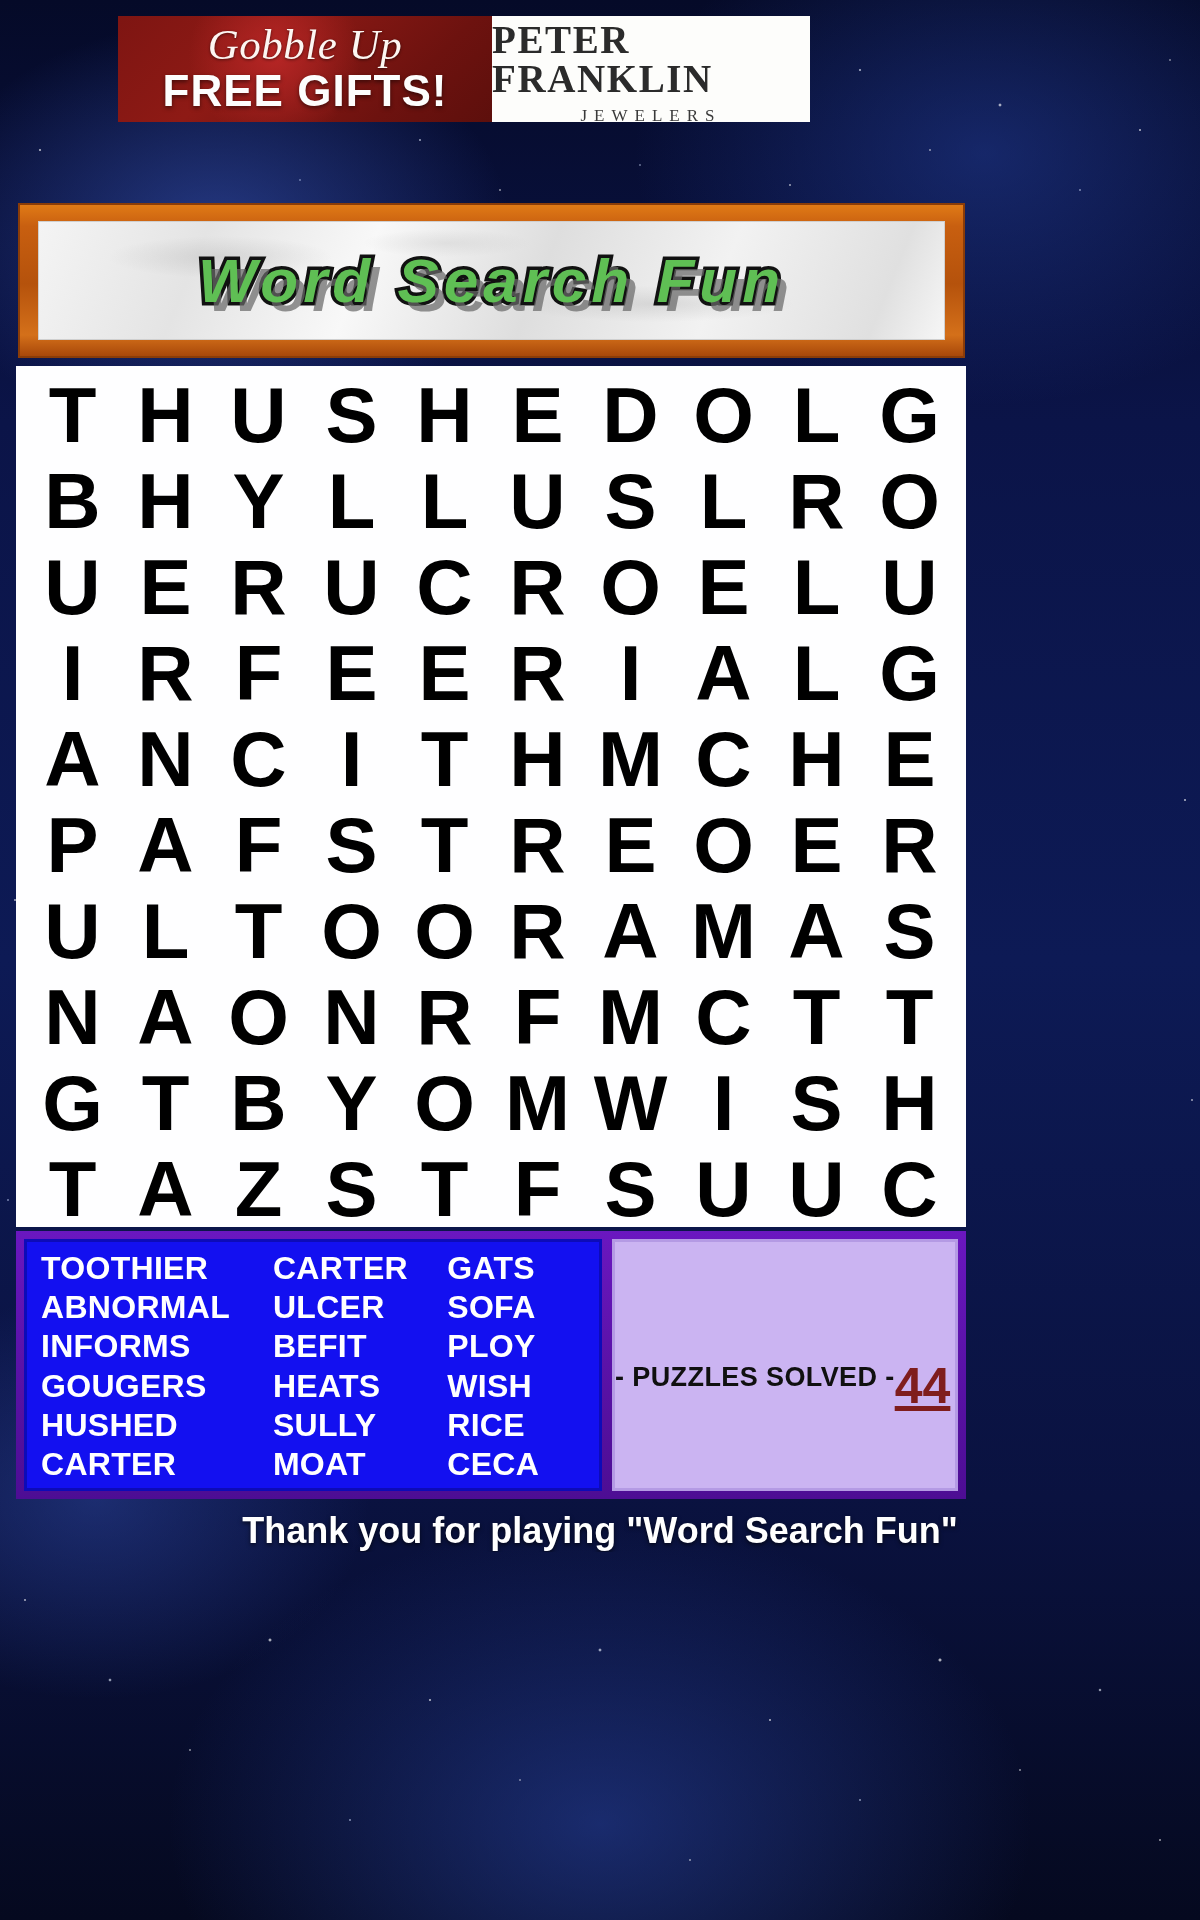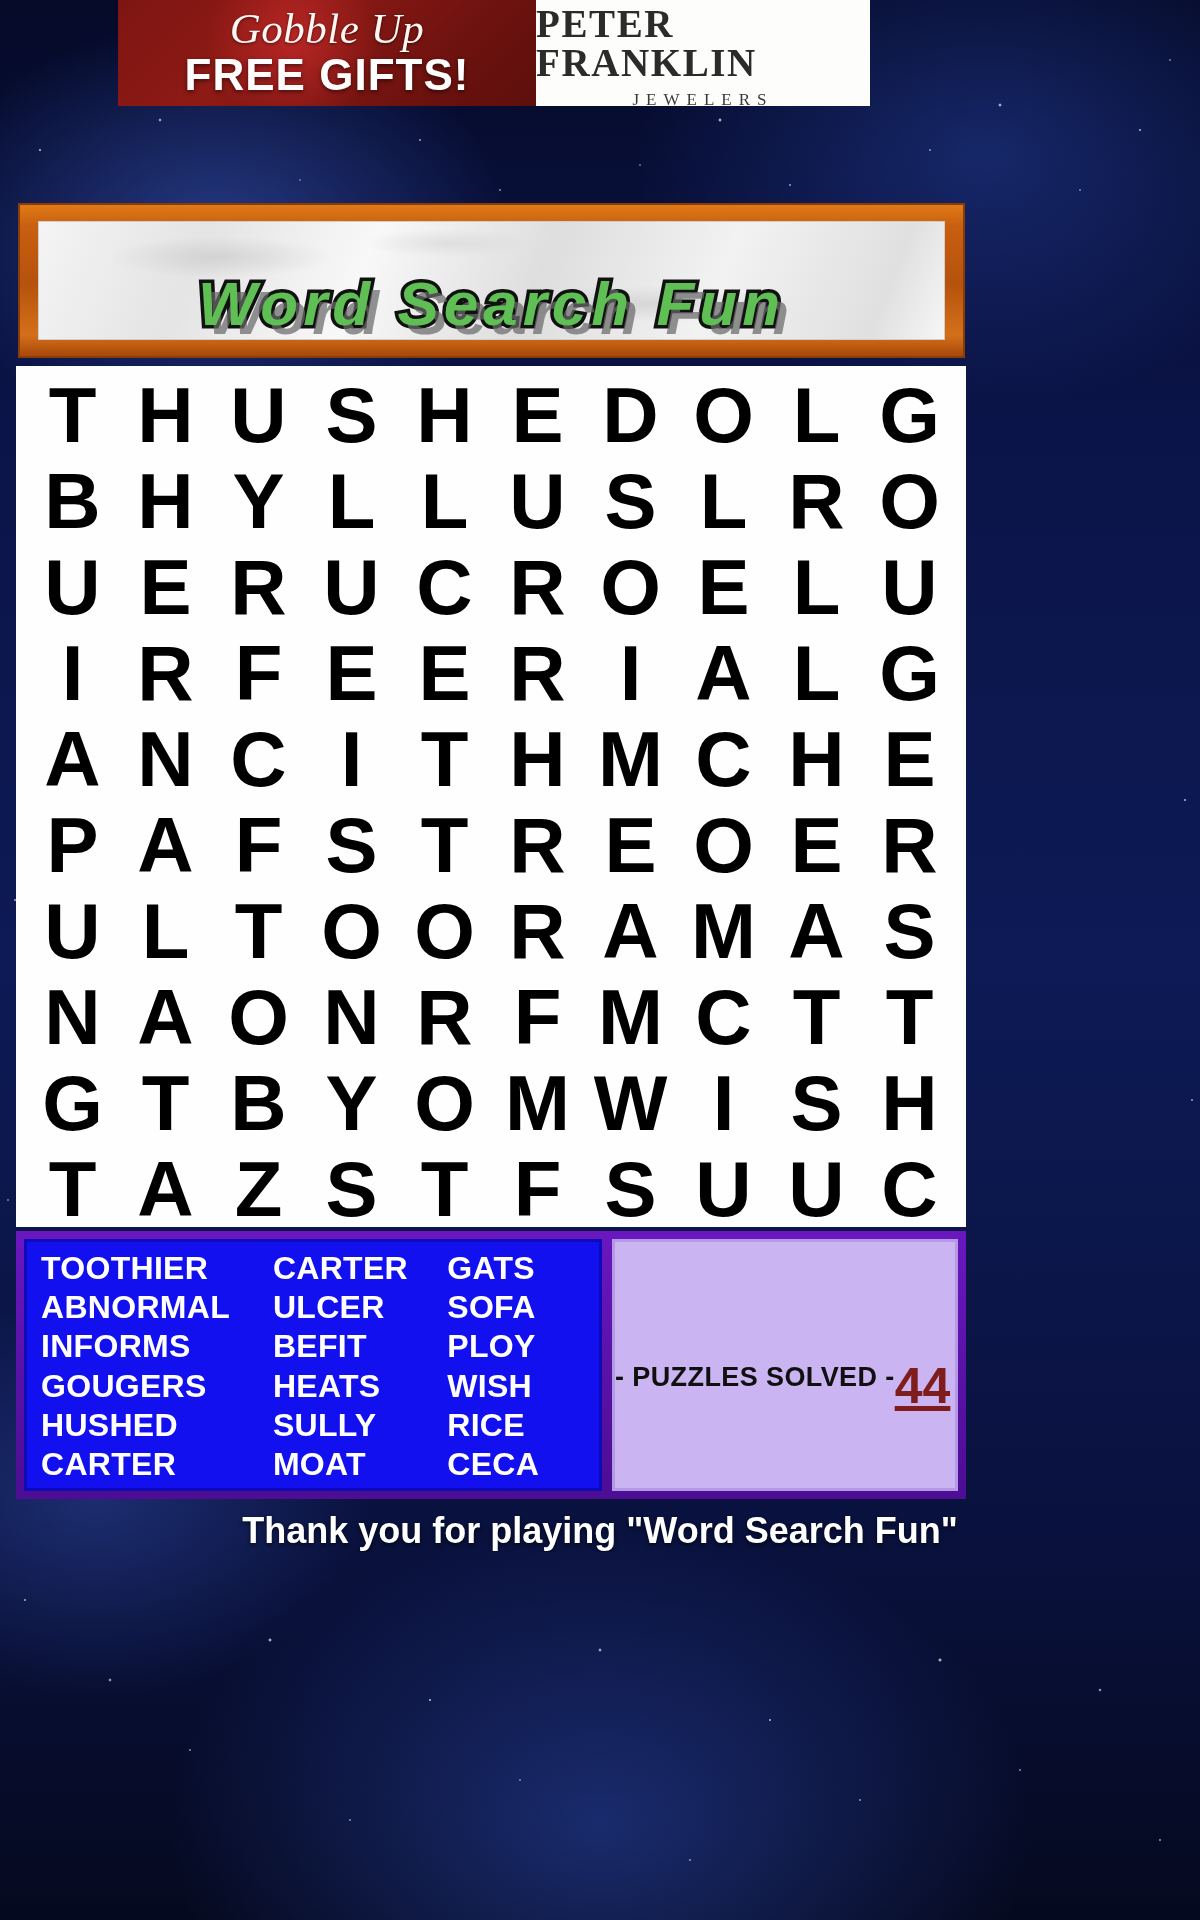--- a/index.html
+++ b/index.html
@@ -67,22 +67,22 @@
       radial-gradient(1.3px 1.3px at 1160px 1840px, #fff, transparent),
       radial-gradient(1.4px 1.4px at 15px 900px, #fff, transparent),
       radial-gradient(1.2px 1.2px at 8px 1200px, #cfdcff, transparent),
       radial-gradient(1.5px 1.5px at 1185px 800px, #fff, transparent),
       radial-gradient(1.3px 1.3px at 1192px 1100px, #fff, transparent);
   }
 
   
   .ad-banner {
     position: absolute;
-    left: 118px; top: 0px;
-    width: 752px; height: 106px;
+    left: 118px; top: 16px;
+    width: 692px; height: 106px;
     display: flex;
     z-index: 5;
   }
   .ad-left {
     width: 418px; height: 100%;
     background:
       radial-gradient(circle 120px at 42% 38%, rgba(190,40,40,.85), rgba(0,0,0,0) 72%),
       linear-gradient(135deg,#7e1512 0%,#8e1a15 35%,#6d120f 75%,#5d0f0c 100%);
     display: flex; flex-direction: column;
     align-items: center; justify-content: center;
@@ -143,21 +143,21 @@
     background:
       linear-gradient(180deg,#e07a16 0%,#c85f10 14%,#b5520c 52%,#d4701a 86%,#a8480a 100%);
     border: 2px solid #8a3c08;
     padding: 16px 18px;
     z-index: 5;
   }
   .title-inner {
     width: 100%; height: 100%;
     background:
       linear-gradient(112deg,#f4f4f4 0%,#e4e4e4 18%,#f8f8f8 36%,#dedede 55%,#f2f2f2 74%,#e0e0e0 92%,#f6f6f6 100%);
-    display: flex; align-items: flex-end; justify-content: center;
+    display: flex; align-items: center; justify-content: center;
     position: relative; overflow: hidden;
     border: 1px solid #cfcfcf;
   }
   .title-inner::before {
     content:"";
     position:absolute; inset:0;
     background:
       radial-gradient(ellipse 160px 30px at 20% 30%, rgba(170,170,170,.32), transparent 70%),
       radial-gradient(ellipse 200px 26px at 68% 70%, rgba(160,160,160,.28), transparent 70%),
       radial-gradient(ellipse 120px 20px at 45% 18%, rgba(190,190,190,.30), transparent 70%);

